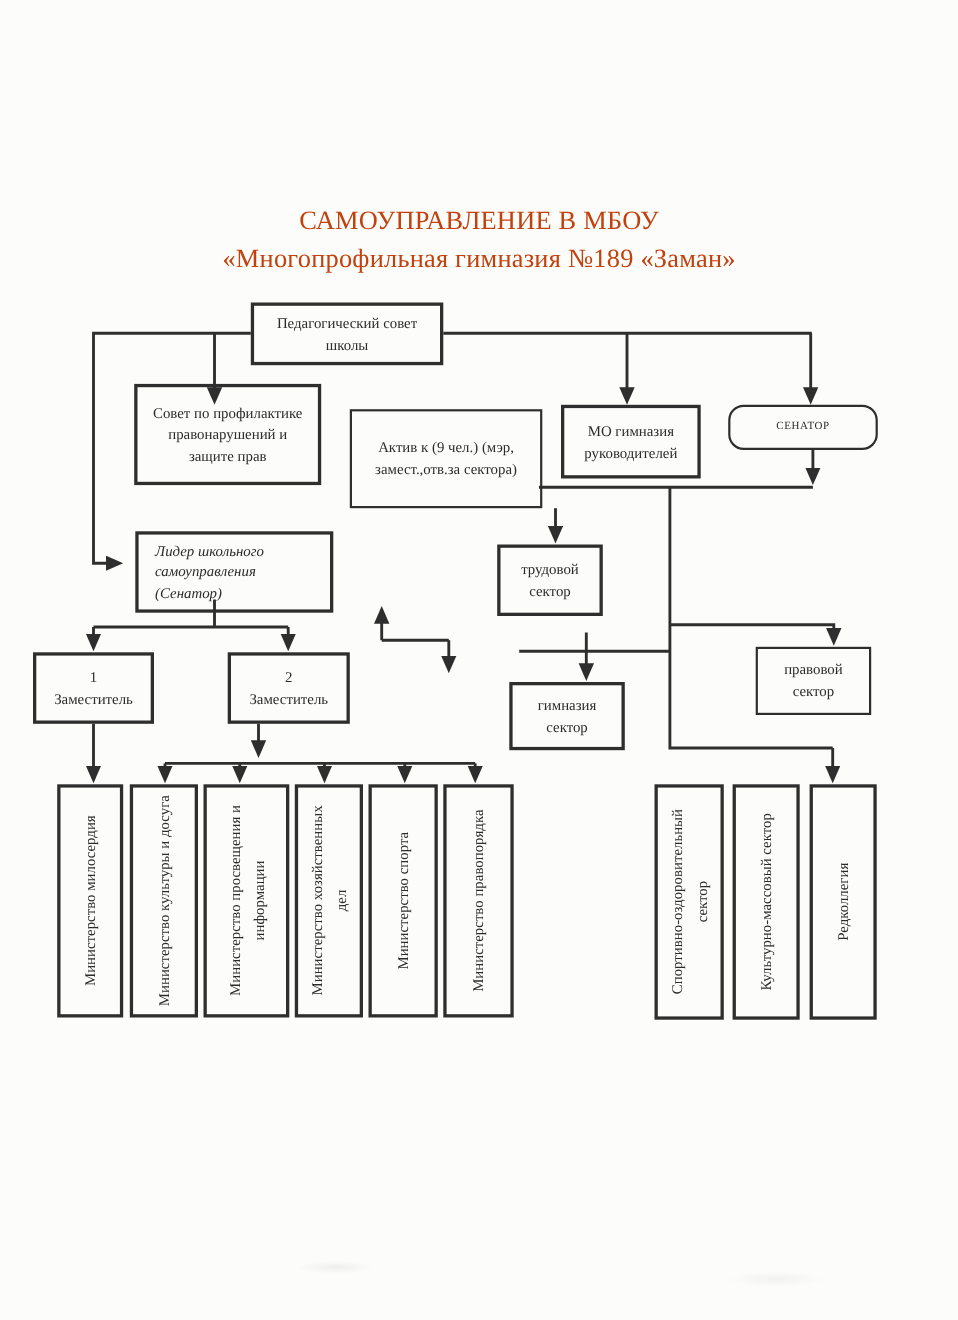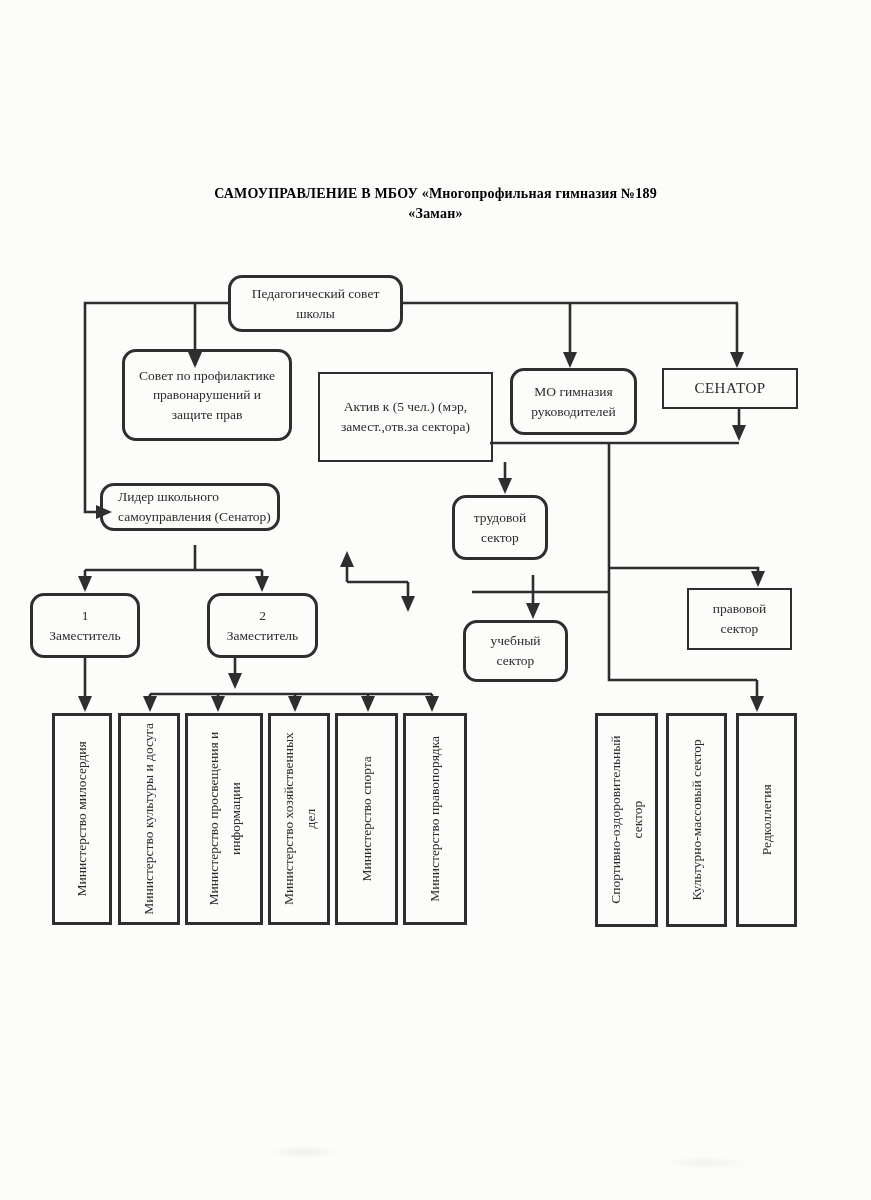--- a/index.html
+++ b/index.html
@@ -15,39 +15,39 @@
     overflow:hidden;
     font-family:"Liberation Serif","DejaVu Serif",serif;
     color:#2b2b2b;
   }
   #title{
     position:absolute;top:184px;left:0;width:100%;
     text-align:center;
   }
   #title .t-inner{
     display:inline-block;max-width:500px;
-    font-size:14px;font-weight:bold;line-height:1.45;
-    letter-spacing:.2px;color:#000000;
+    font-size:24px;font-weight:normal;line-height:1.45;
+    letter-spacing:.2px;color:#c2410c;
   }
   svg.wires{position:absolute;left:0;top:0;width:871px;height:1200px;}
   svg.wires path{stroke:var(--ink);stroke-width:2.6;fill:none;}
   svg.wires .head{fill:var(--ink);stroke:none;}
   .node{
     position:absolute;
     border:2.5px solid var(--ink);
     box-sizing:border-box;
     display:flex;align-items:center;justify-content:center;
     text-align:center;
     font-size:13.5px;line-height:1.45;
     padding:3px 6px;
     background:transparent;
   }
-  .node.thick{border-width:3px;border-radius:14px;}
+  .node.thick{border-width:3px;}
   .node.left-text{justify-content:flex-start;text-align:left;padding-left:15px;}
-  .node.caps{font-size:15px;letter-spacing:.5px;}
+  .node.caps{font-size:10px;letter-spacing:.5px;border-radius:14px;}
   .vbox{
     position:absolute;
     border:3px solid var(--ink);
     box-sizing:border-box;
     display:flex;align-items:center;justify-content:center;
     background:transparent;
   }
   .vtext{
     transform:rotate(-90deg);
     transform-origin:center center;
@@ -114,33 +114,33 @@
     <path d="M218 694 V698" marker-end="url(#ah)"></path>
     <path d="M295 694 V698" marker-end="url(#ah)"></path>
     <path d="M368 694 V698" marker-end="url(#ah)"></path>
     <path d="M432 694 V698" marker-end="url(#ah)"></path>
   </svg>
 
   <div class="node thick" style="left:228px;top:275px;width:175px;height:57px;">Педагогический совет школы</div>
 
   <div class="node thick" style="left:122px;top:349px;width:170px;height:92px;">Совет по профилактике правонарушений и защите прав</div>
 
-  <div class="node" style="left:318px;top:372px;width:175px;height:90px;padding:3px 12px;">Актив к (5 чел.) (мэр, замест.,отв.за сектора)</div>
+  <div class="node" style="left:318px;top:372px;width:175px;height:90px;padding:3px 12px;">Актив к (9 чел.) (мэр, замест.,отв.за сектора)</div>
 
   <div class="node thick" style="left:510px;top:368px;width:127px;height:67px;">МО гимназия руководителей</div>
 
   <div class="node caps" style="left:662px;top:368px;width:136px;height:41px;">СЕНАТОР</div>
 
-  <div class="node thick left-text" style="left:100px;top:483px;width:180px;height:48px;">Лидер школьного самоуправления (Сенатор)</div>
+  <div class="node thick left-text" style="left:123px;top:483px;width:180px;height:74px;font-style:italic;">Лидер школьного самоуправления (Сенатор)</div>
 
   <div class="node thick" style="left:452px;top:495px;width:96px;height:65px;">трудовой сектор</div>
 
   <div class="node" style="left:687px;top:588px;width:105px;height:62px;">правовой сектор</div>
 
-  <div class="node thick" style="left:463px;top:620px;width:105px;height:62px;">учебный сектор</div>
+  <div class="node thick" style="left:463px;top:620px;width:105px;height:62px;">гимназия сектор</div>
 
   <div class="node thick two-line" style="left:30px;top:593px;width:110px;height:65px;">
     <div>
       <span>1</span>
       <span>Заместитель</span>
     </div>
   </div>
 
   <div class="node thick two-line" style="left:207px;top:593px;width:111px;height:65px;">
     <div>

